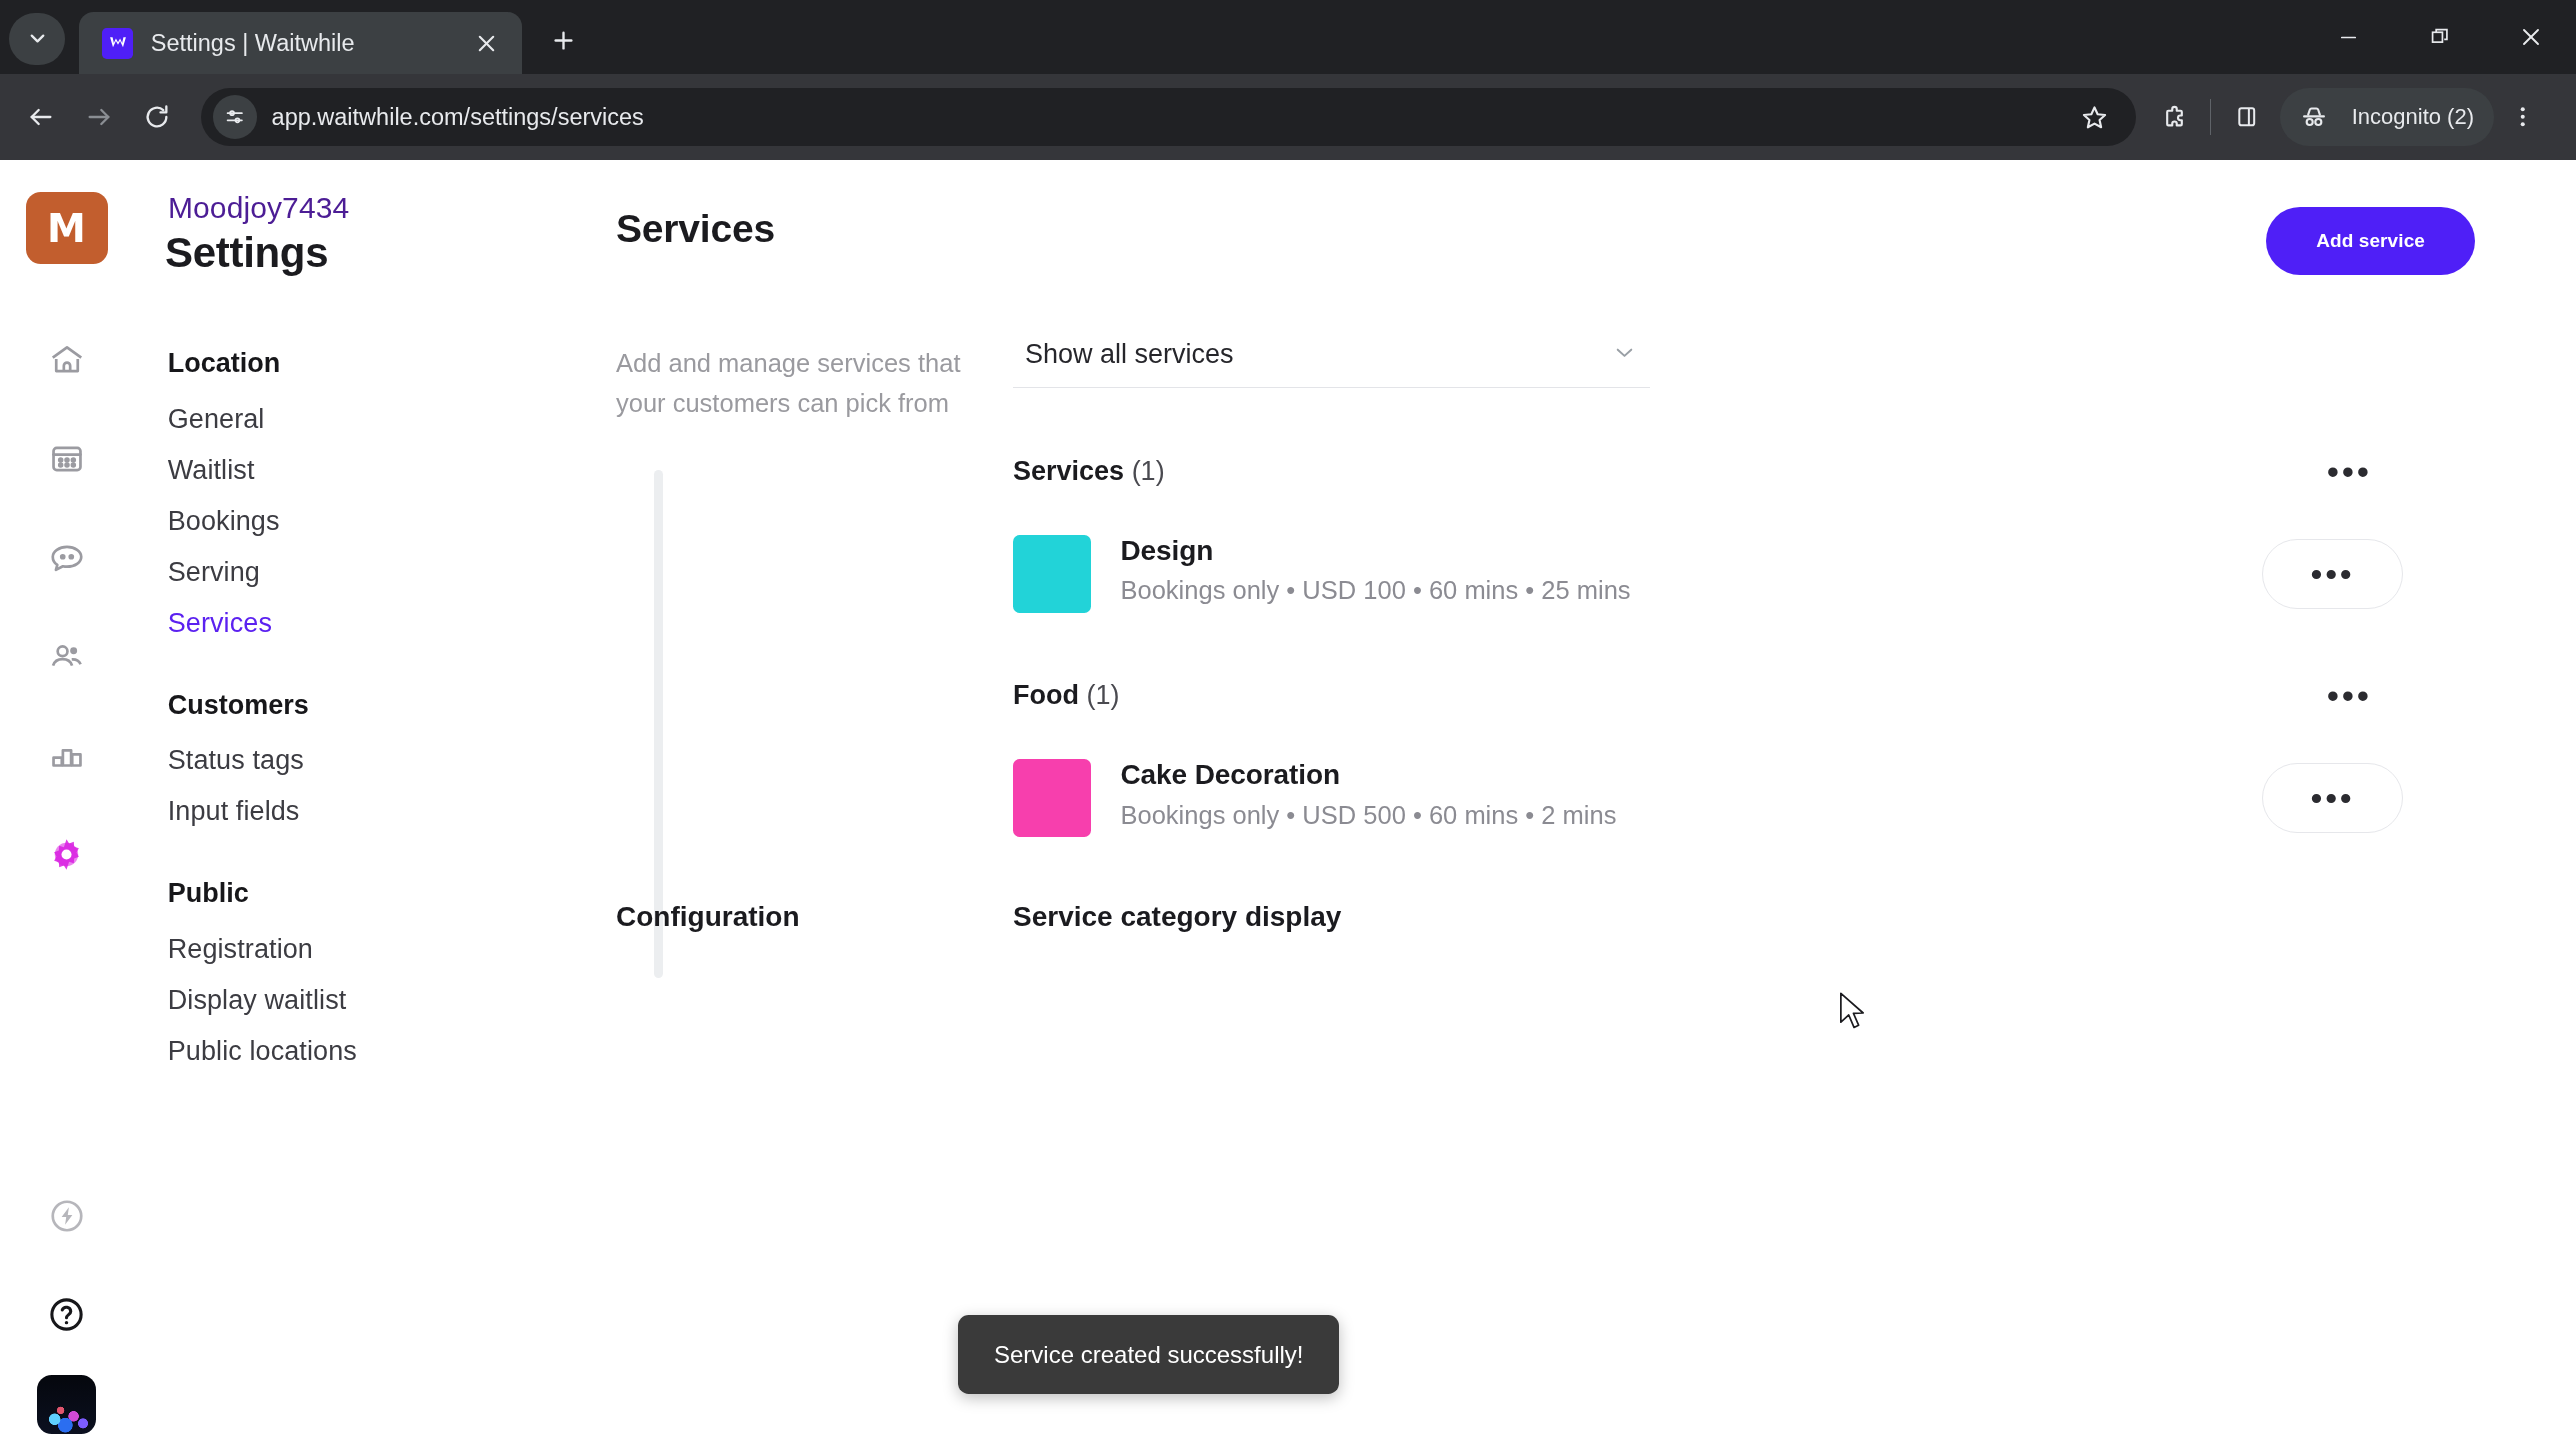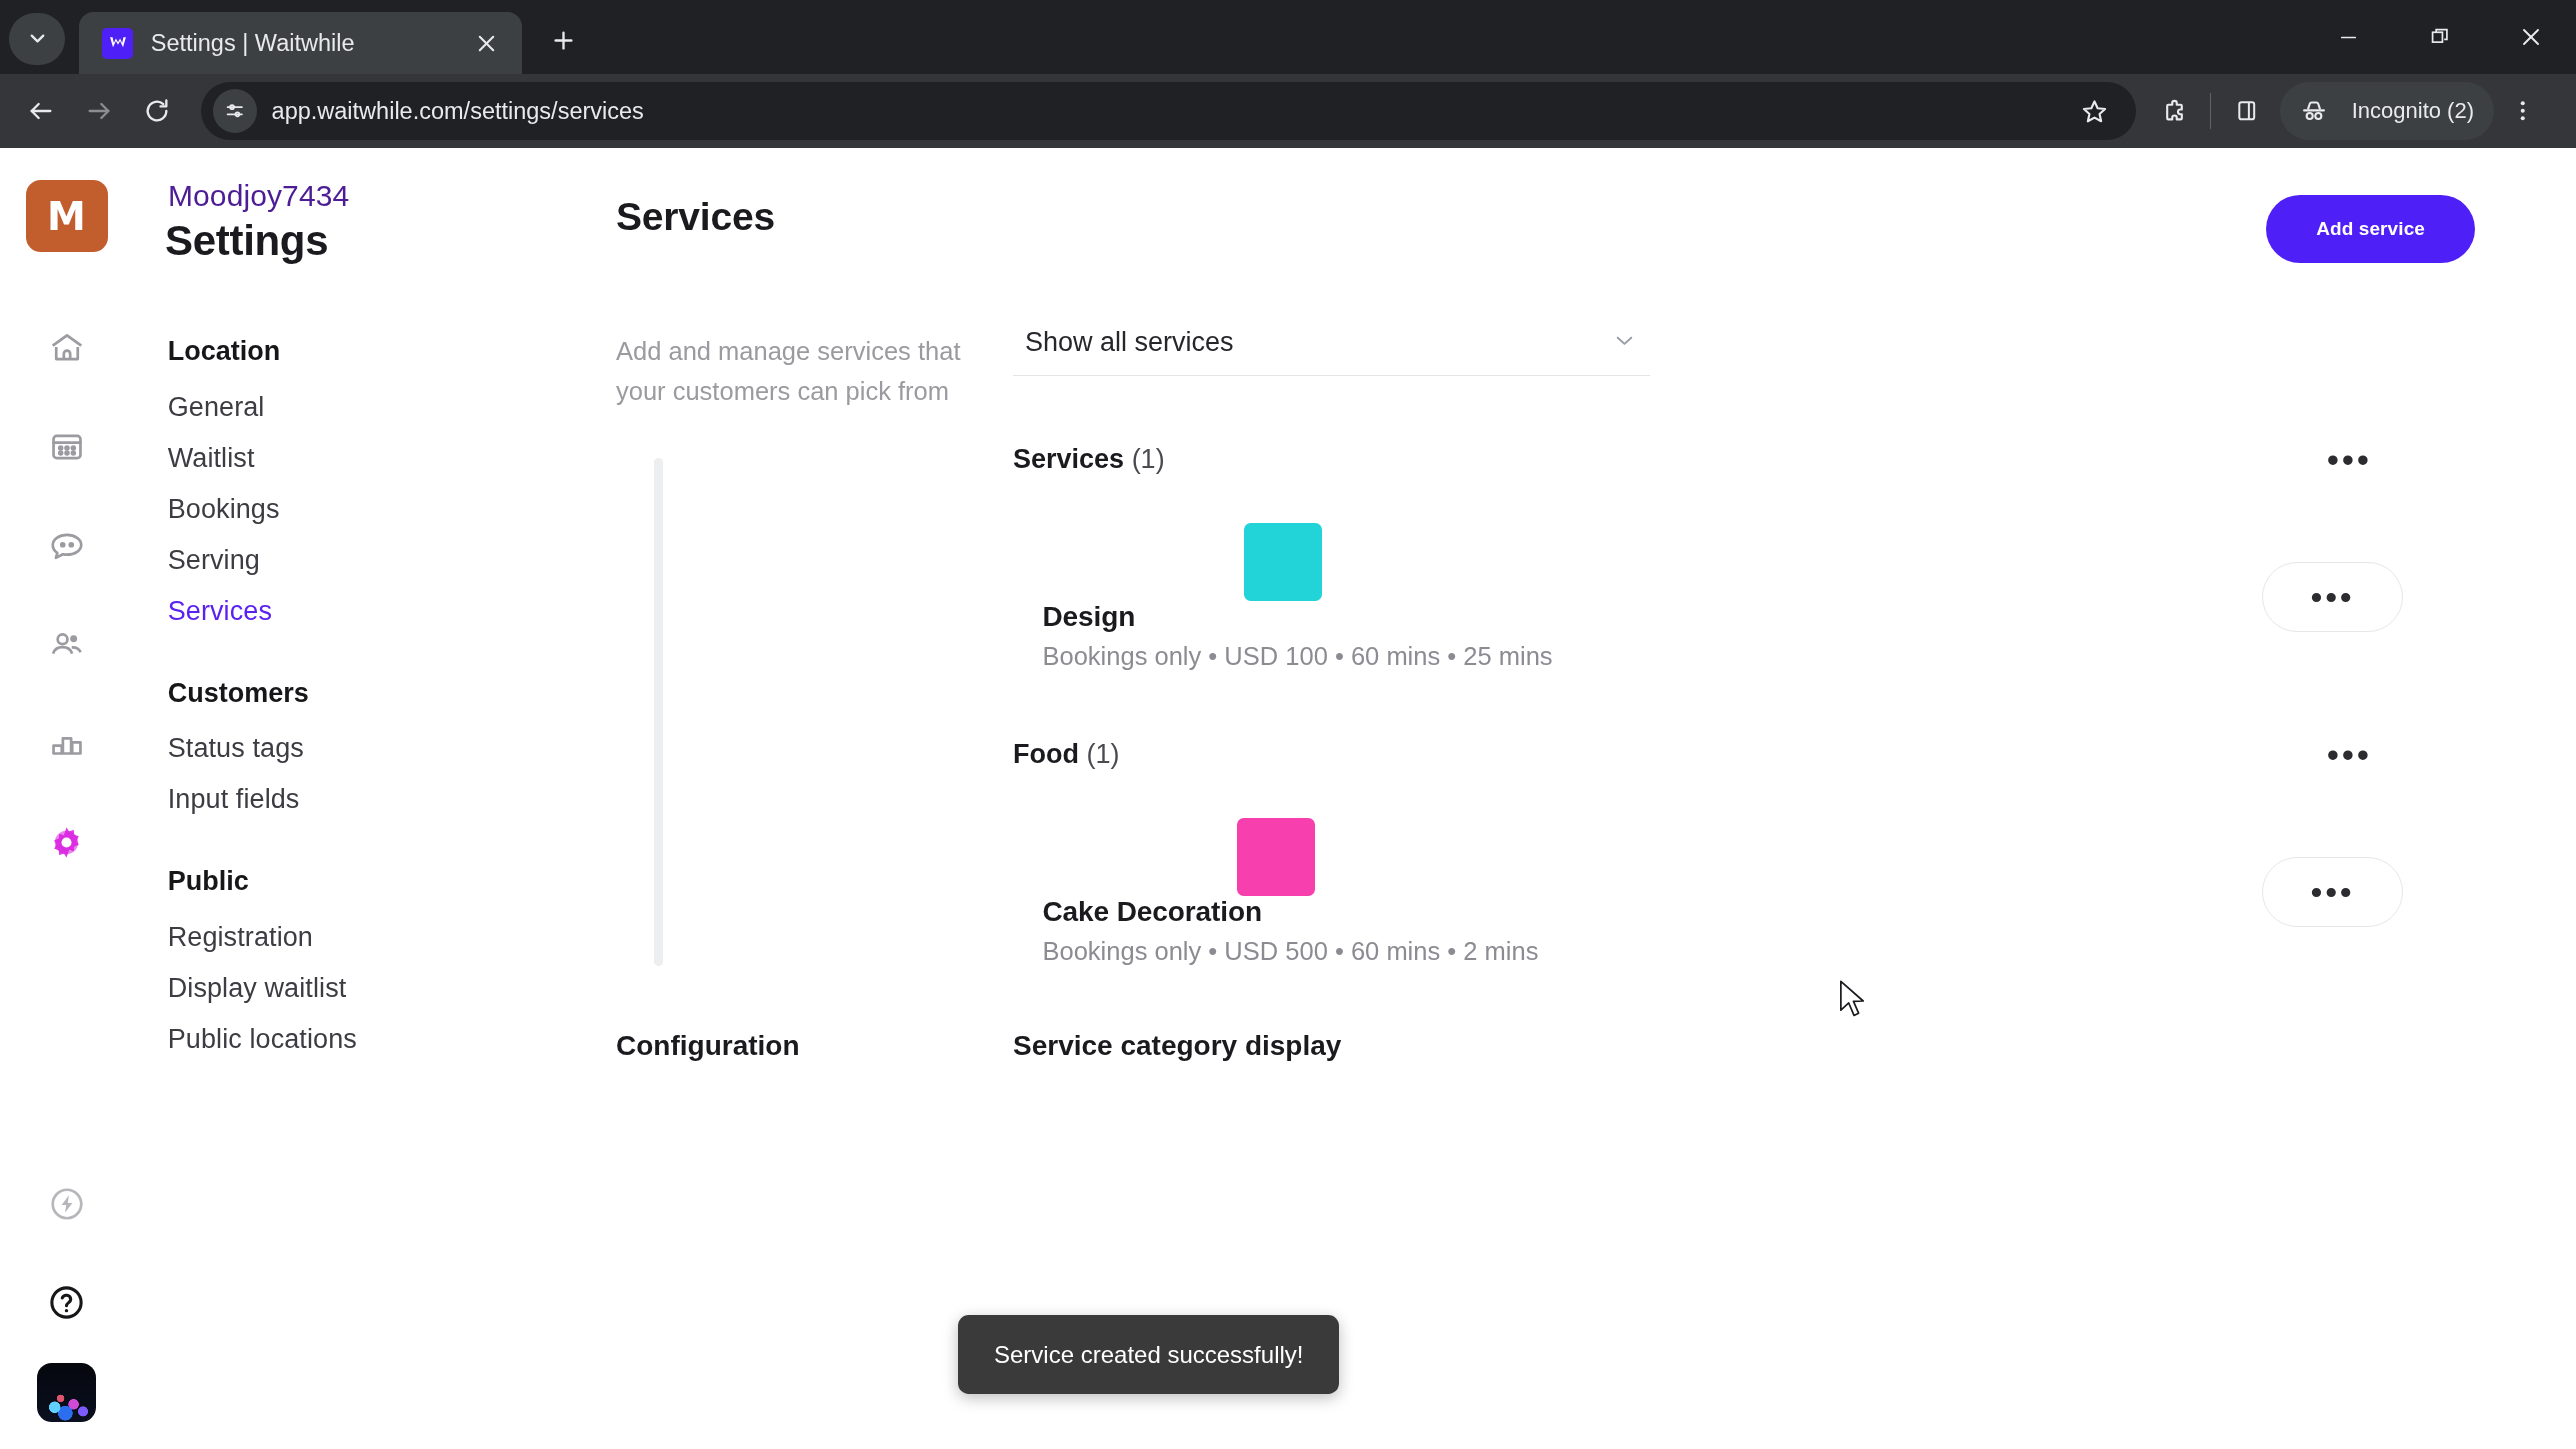--- a/index.html
+++ b/index.html
@@ -80,21 +80,21 @@
     right: 0; top: 0;
     height: 74px;
     display: flex;
   }
   .winctrl {
     width: 91px; height: 74px;
     display: flex; align-items: center; justify-content: center;
   }
 
   .toolbar {
-    height: 74px;
+    height: 86px;
     display: flex;
     align-items: center;
     padding: 0 24px 0 12px;
     background: #35363a;
   }
   .tb-icon {
     width: 58px; height: 58px;
     border-radius: 50%;
     display: flex; align-items: center; justify-content: center;
     flex: 0 0 auto;
@@ -329,21 +329,21 @@
     cursor: pointer;
   }
 
   .svc-row {
     display: flex;
     align-items: center;
     justify-content: space-between;
     margin-top: 39px;
     padding-right: 72px;
   }
-  .svc-left { display: flex; align-items: center; min-width: 0; flex-direction: column; }
+  .svc-left { display: flex; align-items: flex-start; min-width: 0; }
   .svc-swatch {
     width: 78px; height: 78px;
     border-radius: 6.7px;
     flex: 0 0 auto;
   }
   .svc-text { margin-left: 29.5px; min-width: 0; }
   .svc-name {
     font-size: 28px;
     font-weight: 700;
     color: #1b1b1f;

